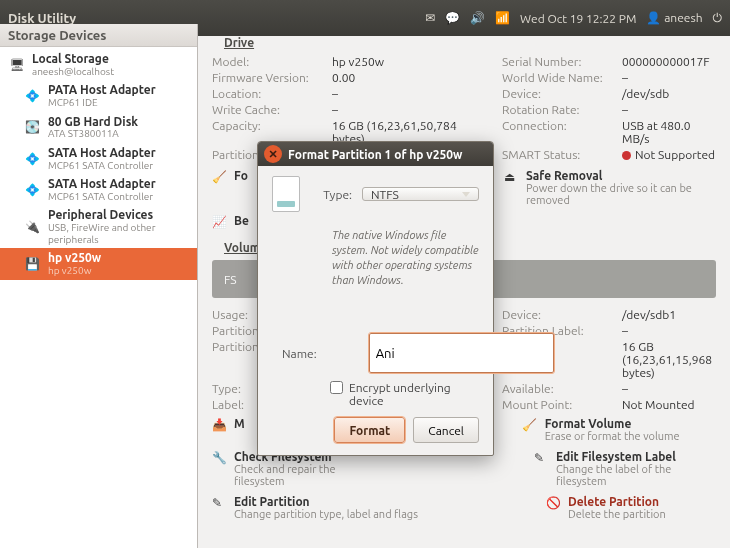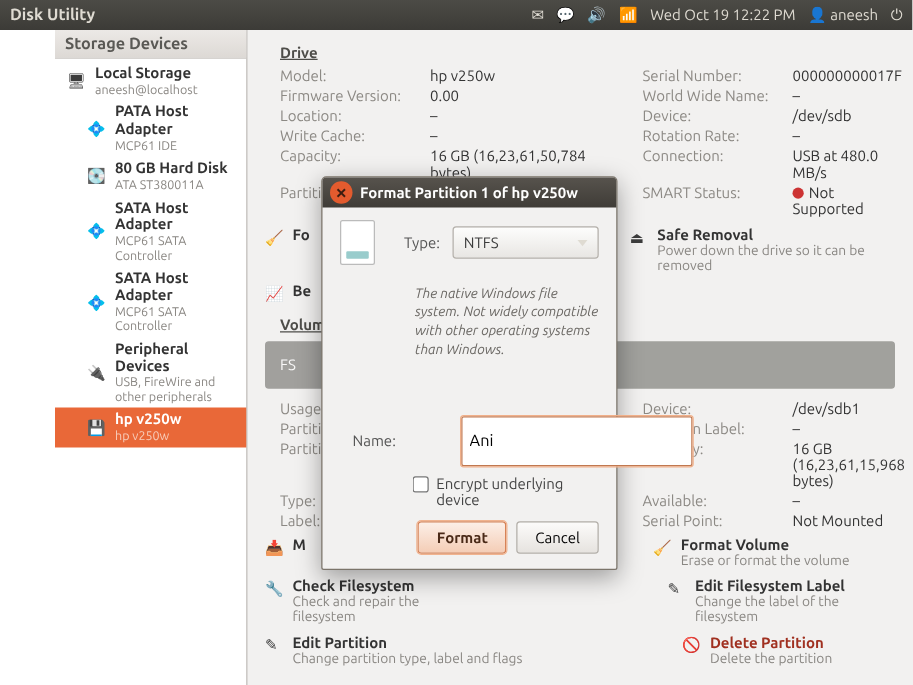--- a/index.html
+++ b/index.html
@@ -1,42 +1,42 @@
 <!DOCTYPE html>
 <html><head>
 <meta charset="utf-8">
 <style>
 * { box-sizing: border-box; margin: 0; padding: 0; font-family: Ubuntu, "Segoe UI", sans-serif; }
 body { width: 730px; height: 548px; background: #f2f1f0; font-size: 12px; color: #3c3c3c; overflow: hidden; position: relative; }
 
 
-.top-panel { height: 24px; background: linear-gradient(#4c4b46, #3c3b37); color: #dfdbd2; display: flex; align-items: center; padding: 0 8px; font-size: 13px; }
+.top-panel { height: 36px; background: linear-gradient(#4c4b46, #3c3b37); color: #dfdbd2; display: flex; align-items: center; padding: 0 8px; font-size: 13px; }
 .top-panel .app-title { font-weight: bold; flex: 1; }
 .top-panel .tray { display: flex; align-items: center; gap: 10px; }
 .top-panel .tray span { font-size: 12px; }
 .tri { width:0; height:0; border-left:4px solid transparent; border-right:4px solid transparent; border-top:5px solid #dfdbd2; display:inline-block; vertical-align:middle; margin-left:2px;}
 
 
-.sidebar { position: absolute; top: 24px; left: 0; width: 198px; bottom: 0; background: #fff; border-right: 1px solid #bdb9b5; padding-left: 44px; }
+.sidebar { position: absolute; top: 24px; left: 0; width: 198px; bottom: 0; background: #fff; border-right: 1px solid #bdb9b5; }
 .sidebar-header { background: linear-gradient(#ece9e6, #ddd9d5); border-bottom: 1px solid #c9c5c1; padding: 4px 8px; font-weight: bold; color: #5a5955; font-size: 13px; }
 .tree { padding: 2px 0; }
 .tree-item { display: flex; align-items: center; padding: 3px 6px 3px 8px; gap: 6px; cursor: default; }
 .tree-item.indent { padding-left: 24px; }
 .tree-item .icon { width: 18px; height: 18px; flex-shrink: 0; display:flex; align-items:center; justify-content:center; }
 .tree-item .labels { line-height: 1.15; }
 .tree-item .main { font-size: 12px; font-weight: bold; color: #333; }
 .tree-item .sub { font-size: 10px; color: #8a8783; }
 .tree-item.selected { background: #e96838; }
 .tree-item.selected .main { color: #fff; }
 .tree-item.selected .sub { color: #f7cdbb; }
 
 
 .main-area { position: absolute; top: 24px; left: 198px; right: 0; bottom: 0; padding: 10px 14px; overflow: hidden; }
 .section-title { font-size: 12px; font-weight: bold; color: #4e4d49; margin: 2px 12px 6px; text-decoration: underline; }
-.kv-grid { display: grid; grid-template-columns: 110px 160px 110px auto; column-gap: 10px; row-gap: 3px; font-size: 12px; margin-left: 12px; }
+.kv-grid { display: grid; grid-template-columns: 110px 160px 110px auto; column-gap: 10px; row-gap: 3px; font-size: 12px; }
 .kv-grid .k { color: #8c8984; text-align: left; }
 .kv-grid .v { color: #333; }
 .status-dot { display:inline-block; width:9px; height:9px; border-radius:50%; background:#c33; margin-right:4px; vertical-align:middle; }
 
 .action-row { display:flex; gap: 24px; margin-top: 8px; }
 .action { display:flex; gap:6px; max-width: 250px; }
 .action .aicon { width:16px; height:16px; flex-shrink:0; margin-top:1px; }
 .action .atitle { font-weight:bold; font-size:12px; color:#333; }
 .action .adesc { font-size:11px; color:#8a8783; }
 .action.danger .atitle { color:#a03020; }
@@ -45,21 +45,21 @@
 
 
 .dialog { position:absolute; left:257px; top:141px; width:237px; background:#f2f1f0; border:1px solid #7b746a; border-radius:4px 4px 2px 2px; box-shadow: 0 6px 20px rgba(0,0,0,.35); z-index:50; }
 .dialog-title { background: linear-gradient(#57534d,#3f3c37); color:#fff; height:24px; display:flex; align-items:center; font-size:12px; font-weight:bold; border-radius:3px 3px 0 0; }
 .dialog-title .close { width:18px; height:18px; border-radius:50%; background:#e35b2e; margin:0 6px; display:flex; align-items:center; justify-content:center; color:#3a1c10; font-size:11px; }
 .dialog-body { padding: 10px 14px 12px; }
 .dlg-row { display:flex; align-items:center; gap:10px; margin-bottom:8px; }
 .dlg-row .dlabel { width:42px; text-align:right; color:#555; font-size:12px; }
 .type-row .disk-ico { width:28px; height:36px; background:#fff; border:1px solid #bbb; border-radius:2px; display:flex; align-items:flex-end; justify-content:center; }
 .type-row .disk-ico::after { content:""; width:18px; height:6px; background:#9cc; margin-bottom:4px; border-radius:1px;}
-.select { flex:1; height:26px; background:linear-gradient(#fdfdfc,#e8e6e3); border:1px solid #b4b0aa; border-radius:3px; display:flex; align-items:center; padding:0 8px; justify-content:space-between; font-size:12px; }
+.select { flex:1; height:14px; background:linear-gradient(#fdfdfc,#e8e6e3); border:1px solid #b4b0aa; border-radius:3px; display:flex; align-items:center; padding:0 8px; justify-content:space-between; font-size:12px; }
 .hint { font-style: italic; color:#6b6864; font-size:11px; padding: 0 0 0 60px; line-height:1.35;margin-top:16px; }
 input[type=text].name-input { flex:1; height:40px; border:1px solid #c07850; border-radius:2px; padding:0 6px; font-size:13px; background:#fff; outline:1px solid #f0b08a;margin-left:42px; }
 .chk-row { display:flex; align-items:flex-start; gap:6px; padding-left:58px; margin:4px 0 10px; font-size:12px; color:#444;}
 .dlg-buttons { display:flex; justify-content:flex-end; gap:8px; }
 .btn { height:26px; padding:0 14px; border:1px solid #b2aea8; border-radius:3px; background:linear-gradient(#fcfbfa,#e6e3df); font-size:12px; cursor:pointer; }
 .btn.primary { border-color:#d68257; background:linear-gradient(#fcefe7,#f4cdb6); color:#4a2a18; font-weight:bold; outline:1px solid #f0b38f; }
 </style>
 </head>
 <body>
 
@@ -202,21 +202,21 @@
     <div class="k">Partition</div>
       <div class="v"></div>
     <div class="k">Capacity:</div>
       <div class="v">16 GB (16,23,61,15,968 bytes)</div>
     <div class="k">Type:</div>
       <div class="v"></div>
     <div class="k">Available:</div>
       <div class="v">–</div>
     <div class="k">Label:</div>
       <div class="v"></div>
-    <div class="k">Serial Point:</div>
+    <div class="k">Mount Point:</div>
       <div class="v">Not Mounted</div>
   </div>
 
   <div class="action-row" style="margin-top:6px">
     <div class="action">
       <div class="aicon">📥</div>
       <div>
           <div class="atitle">M</div>
         </div>
     </div>

